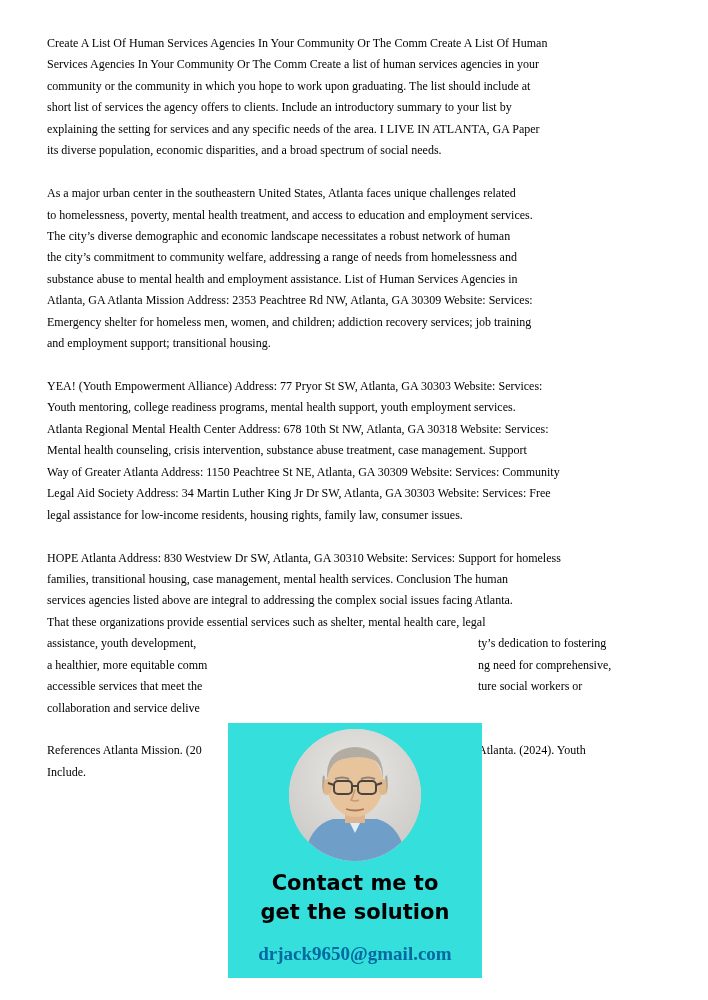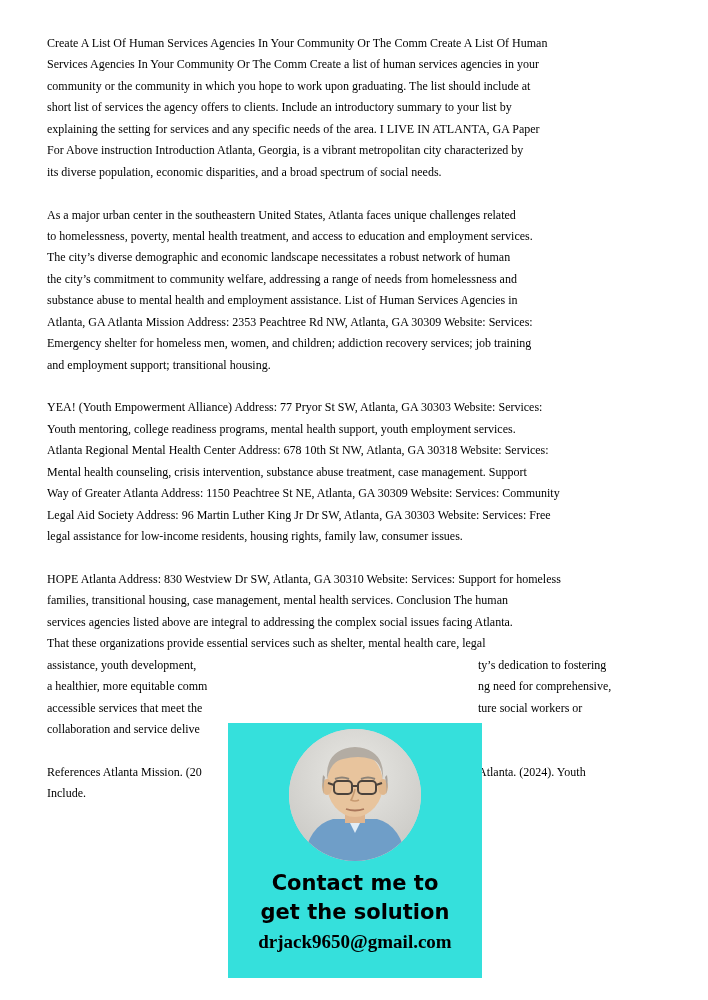--- a/index.html
+++ b/index.html
@@ -53,57 +53,56 @@
   .avatar svg { display: block; }
   .headline {
     margin-top: 8px;
     font-family: "DejaVu Sans", sans-serif;
     font-weight: 700;
     font-size: 21px;
     line-height: 29px;
     color: #000000;
   }
   .email {
-    margin-top: 4px;
+    margin-top: 16px;
     font-family: "Liberation Serif", serif;
     font-weight: 700;
     font-size: 19px;
-    color: #000000;
+    color: #0369a1;
   }
 </style>
 </head>
 <body>
 
 <div class="doc">
     <div class="para">
       <div class="line">Create A List Of Human Services Agencies In Your Community Or The Comm Create A List Of Human</div>
       <div class="line">Services Agencies In Your Community Or The Comm Create a list of human services agencies in your</div>
       <div class="line">community or the community in which you hope to work upon graduating. The list should include at</div>
       <div class="line">short list of services the agency offers to clients. Include an introductory summary to your list by</div>
       <div class="line">explaining the setting for services and any specific needs of the area. I LIVE IN ATLANTA, GA Paper</div>
-      <div class="line">For Above instruction Introduction Atlanta, Georgia, is a vibrant metropolitan city characterized by</div>
       <div class="line">its diverse population, economic disparities, and a broad spectrum of social needs.</div>
     </div>
     <div class="para">
       <div class="line">As a major urban center in the southeastern United States, Atlanta faces unique challenges related</div>
       <div class="line">to homelessness, poverty, mental health treatment, and access to education and employment services.</div>
       <div class="line">The city’s diverse demographic and economic landscape necessitates a robust network of human</div>
       <div class="line">the city’s commitment to community welfare, addressing a range of needs from homelessness and</div>
       <div class="line">substance abuse to mental health and employment assistance. List of Human Services Agencies in</div>
       <div class="line">Atlanta, GA Atlanta Mission Address: 2353 Peachtree Rd NW, Atlanta, GA 30309 Website: Services:</div>
       <div class="line">Emergency shelter for homeless men, women, and children; addiction recovery services; job training</div>
       <div class="line">and employment support; transitional housing.</div>
     </div>
     <div class="para">
       <div class="line">YEA! (Youth Empowerment Alliance) Address: 77 Pryor St SW, Atlanta, GA 30303 Website: Services:</div>
       <div class="line">Youth mentoring, college readiness programs, mental health support, youth employment services.</div>
       <div class="line">Atlanta Regional Mental Health Center Address: 678 10th St NW, Atlanta, GA 30318 Website: Services:</div>
       <div class="line">Mental health counseling, crisis intervention, substance abuse treatment, case management. Support</div>
       <div class="line">Way of Greater Atlanta Address: 1150 Peachtree St NE, Atlanta, GA 30309 Website: Services: Community</div>
-      <div class="line">Legal Aid Society Address: 96 Martin Luther King Jr Dr SW, Atlanta, GA 30303 Website: Services: Free</div>
+      <div class="line">Legal Aid Society Address: 34 Martin Luther King Jr Dr SW, Atlanta, GA 30303 Website: Services: Free</div>
       <div class="line">legal assistance for low-income residents, housing rights, family law, consumer issues.</div>
     </div>
     <div class="para">
       <div class="line">HOPE Atlanta Address: 830 Westview Dr SW, Atlanta, GA 30310 Website: Services: Support for homeless</div>
       <div class="line">families, transitional housing, case management, mental health services. Conclusion The human</div>
       <div class="line">services agencies listed above are integral to addressing the complex social issues facing Atlanta.</div>
       <div class="line">That these organizations provide essential services such as shelter, mental health care, legal</div>
       <div class="line"><span class="left">assistance, youth development,</span><span class="right">ty’s dedication to fostering</span></div>
       <div class="line"><span class="left">a healthier, more equitable comm</span><span class="right">ng need for comprehensive,</span></div>
       <div class="line"><span class="left">accessible services that meet the</span><span class="right">ture social workers or</span></div>

